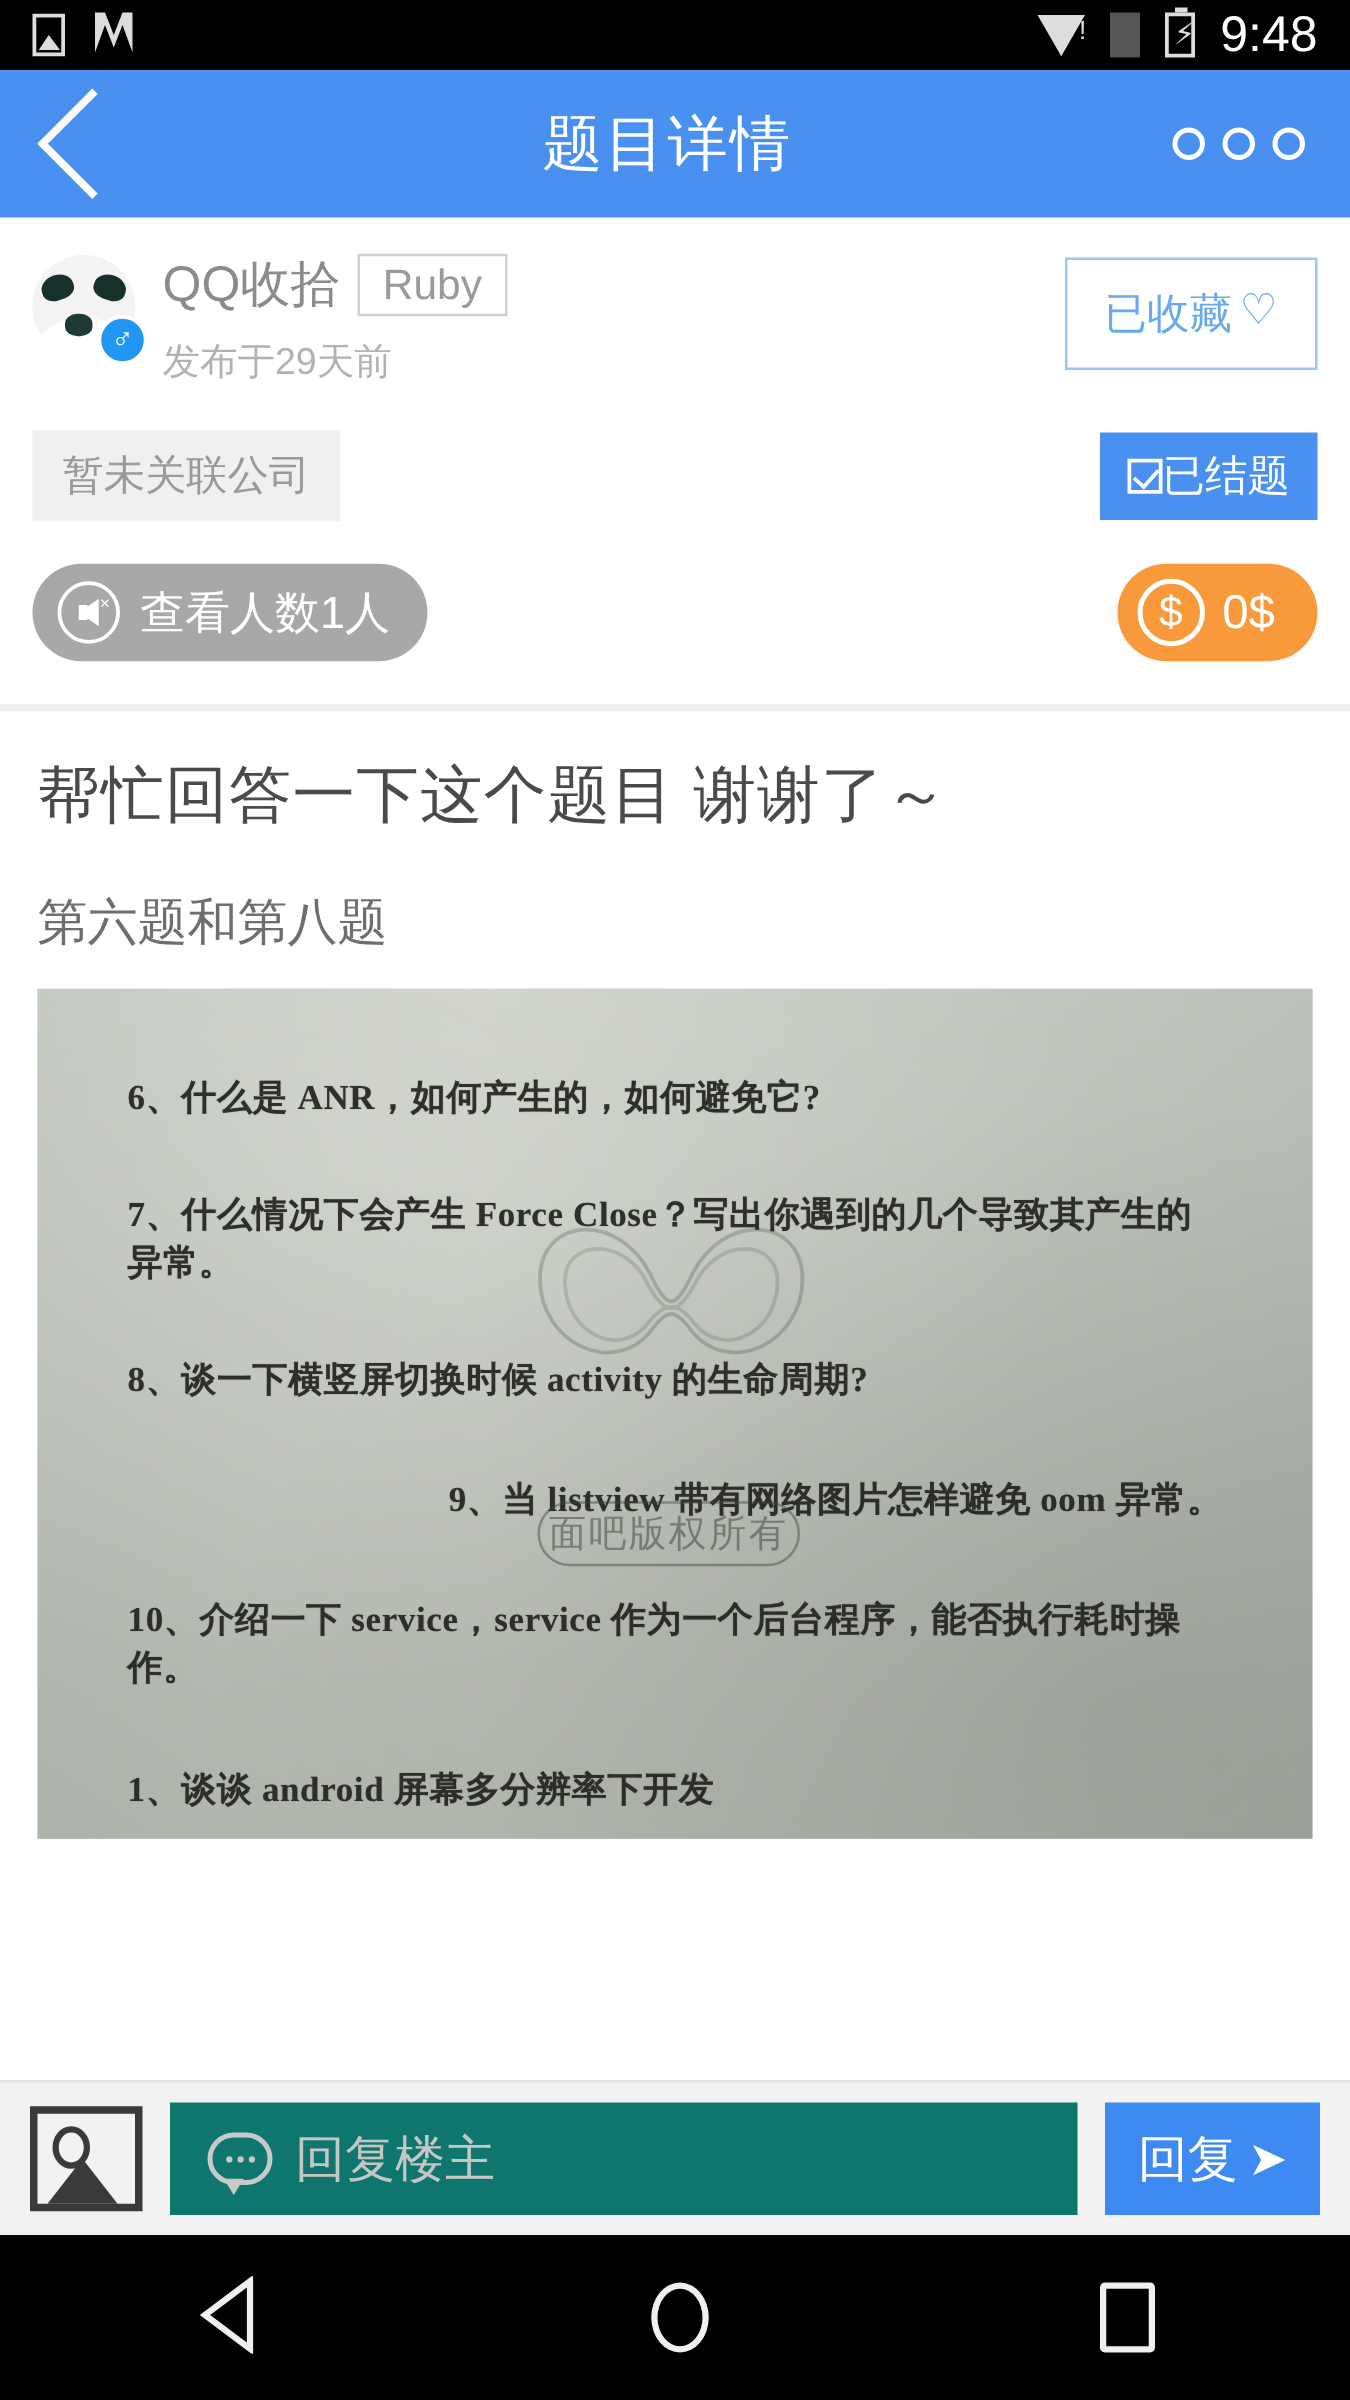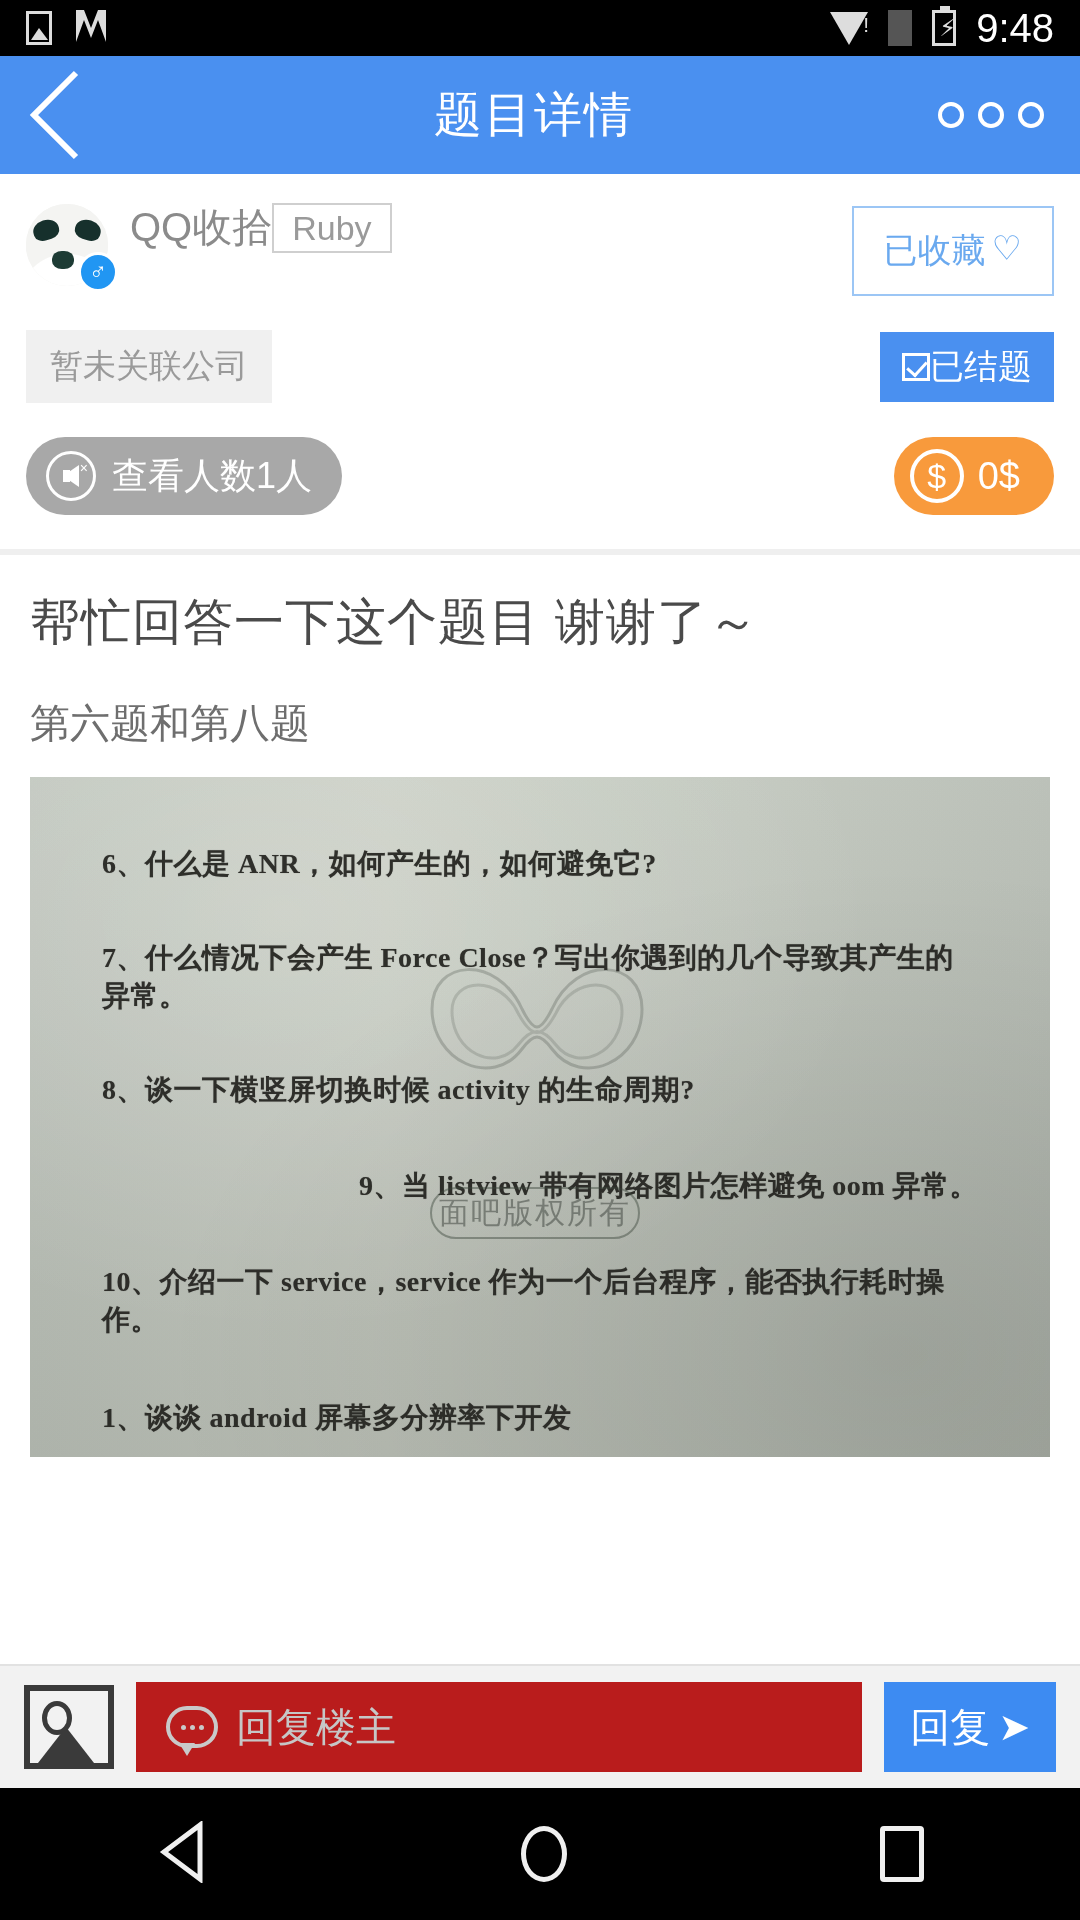--- a/index.html
+++ b/index.html
@@ -67,21 +67,21 @@
   }
   .avatar .eyeL { left: 7px; }
   .avatar .eyeR { right: 7px; transform: rotate(18deg); }
   .avatar .nose { position: absolute; left: 26px; top: 47px; width: 22px; height: 18px; background: #1d3b34; border-radius: 45%; }
   .gender {
     position: absolute; right: -10px; bottom: -6px; width: 40px; height: 40px;
     border-radius: 50%; background: #2196f3; border: 3px solid #fff;
     display: flex; align-items: center; justify-content: center; color: #fff; font-size: 24px;
   }
   .who { margin-left: 22px; flex: 1 1 auto; }
-  .who-top { display: flex; align-items: center; gap: 0; }
+  .who-top { display: flex; align-items: center; gap: 14px; }
   .uname { font-size: 40px; color: #8b8b8b; }
   .utag {
     font-size: 34px; color: #9a9a9a; border: 2px solid #cfcfcf;
     padding: 6px 18px; line-height: 1;
   }
   .posted { font-size: 30px; color: #b2b2b2; margin-top: 14px; }
   .fav-btn {
     margin-left: auto; margin-top: 6px; border: 2px solid #9cc6f5; color: #6aa9ef;
     font-size: 34px; padding: 20px 30px; display: flex; gap: 6px;
     background: #fff; white-space: nowrap;
@@ -185,21 +185,21 @@
   .img-btn::before {
     content: ""; position: absolute; left: 12px; top: 10px; width: 20px; height: 24px;
     border: 5px solid #3a3a3a; border-radius: 50%;
   }
   .img-btn::after {
     content: ""; position: absolute; left: 8px; bottom: 0; width: 0; height: 0;
     border-left: 28px solid transparent; border-right: 28px solid transparent;
     border-bottom: 36px solid #3a3a3a;
   }
   .reply-input {
-    flex: 1 1 auto; height: 90px; background: #b91c1c; border: none;
+    flex: 1 1 auto; height: 90px; background: #0f766e; border: none;
     display: flex; align-items: center; gap: 18px; padding-left: 30px;
   }
   .bubble {
     width: 52px; height: 42px; border: 4px solid #c9c9c9; border-radius: 24px;
     position: relative; flex: 0 0 auto; display: flex; align-items: center;
     justify-content: center; gap: 4px;
   }
   .bubble::after {
     content: ""; position: absolute; left: 9px; bottom: -12px; width: 0; height: 0;
     border-left: 8px solid transparent; border-right: 8px solid transparent;
@@ -272,20 +272,21 @@
           <div class="nose"></div>
         </div>
         <div class="gender">♂</div>
       </div>
 
       <div class="who">
         <div class="who-top">
           <span class="uname">QQ收拾</span>
           <span class="utag">Ruby</span>
         </div>
+        <div class="posted">发布于29天前</div>
       </div>
 
       <div class="fav-btn">
         <span>已收藏</span>
         <span>♡</span>
       </div>
     </div>
 
     <div class="row2">
       <div class="company-tag">暂未关联公司</div>

